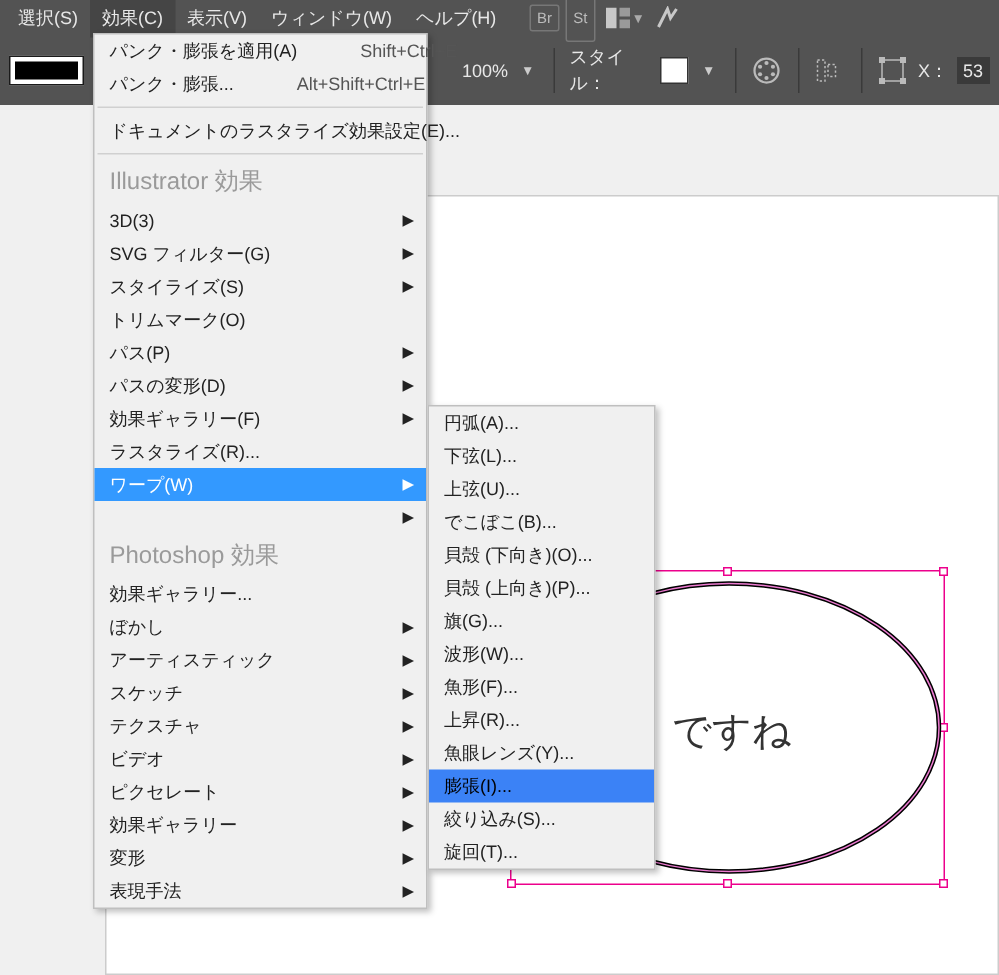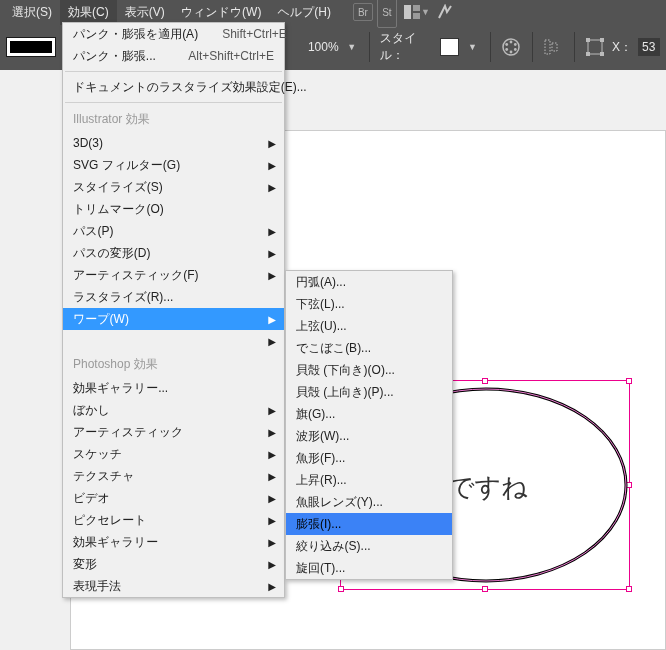--- a/index.html
+++ b/index.html
@@ -27,31 +27,31 @@
   .canvas-area { position: relative; width: 100%; height: calc(100% - 70px); background: #f0f0f0; }
   .artboard { position: absolute; left: 70px; top: 60px; width: 596px; height: 520px; background: #fff; border:1px solid #ccc;}
   .ellipse-wrap { position:absolute; left:340px; top:300px; width:292px; height:230px; }
   .sel { position:absolute; border:1px solid #ec008c; }
   .hdl { position:absolute; width:6px; height:6px; background:#fff; border:1px solid #ec008c; }
   .ell { position:absolute; }
   .etext { position:absolute; font-size:26px; color:#333; font-family:"Yu Gothic", "Meiryo", sans-serif;}
 
   
   .menu-panel { position: absolute; background: #f0f0f0; border: 1px solid #bfbfbf; box-shadow: 2px 2px 4px rgba(0,0,0,0.25); font-size: 12px; color: #222; }
-  .menu-panel .row { display:flex; align-items:center; height: 22px; padding: 0 10px; white-space: nowrap; position:relative;}
+  .menu-panel .row { display:flex; align-items:center; height: 22px; padding: 0 10px; white-space: nowrap; position:relative;gap:18px;}
   .menu-panel .row.hovered { background: #3399ff; color: #fff; }
   .menu-panel .row.lit { background: #3b82f6; color:#000;}
   .menu-panel .row .label { flex: 1; }
   .menu-panel .row .shortcut { color: #555; margin-left: 24px; }
   .menu-panel .row .arrow { position:absolute; right:8px; font-size:10px;}
   .menu-panel hr { border:none; border-top:1px solid #d0d0d0; margin: 4px 2px; }
-  .menu-panel .section { color:#9a9a9a; padding: 4px 10px; font-size:12px; }
+  .menu-panel .section { color:#9a9a9a; padding: 4px 10px; font-size:16px; }
 
   #main-menu { top: 22px; left: 62px; width: 223px; }
-  #sub-menu { top: 270px; left: 285px; width: 168px; }
+  #sub-menu { top: 270px; left: 285px; width: 152px; }
 </style>
 </head>
 <body>
 
 <div class="topbar">
   <div class="menubar">
     <div class="menu-item">選択(S)</div>
     <div class="menu-item active">効果(C)</div>
     <div class="menu-item">表示(V)</div>
     <div class="menu-item">ウィンドウ(W)</div>
@@ -177,21 +177,21 @@
     </div>
   <div class="row">
       <span class="label">パス(P)</span>
       <span class="arrow">▶</span>
     </div>
   <div class="row">
       <span class="label">パスの変形(D)</span>
       <span class="arrow">▶</span>
     </div>
   <div class="row">
-      <span class="label">アーティスティック(F)</span>
+      <span class="label">効果ギャラリー(F)</span>
       <span class="arrow">▶</span>
     </div>
   <div class="row">
       <span class="label">ラスタライズ(R)...</span>
     </div>
   <div class="row hovered">
       <span class="label">ワープ(W)</span>
       <span class="arrow">▶</span>
     </div>
   <div class="row">

